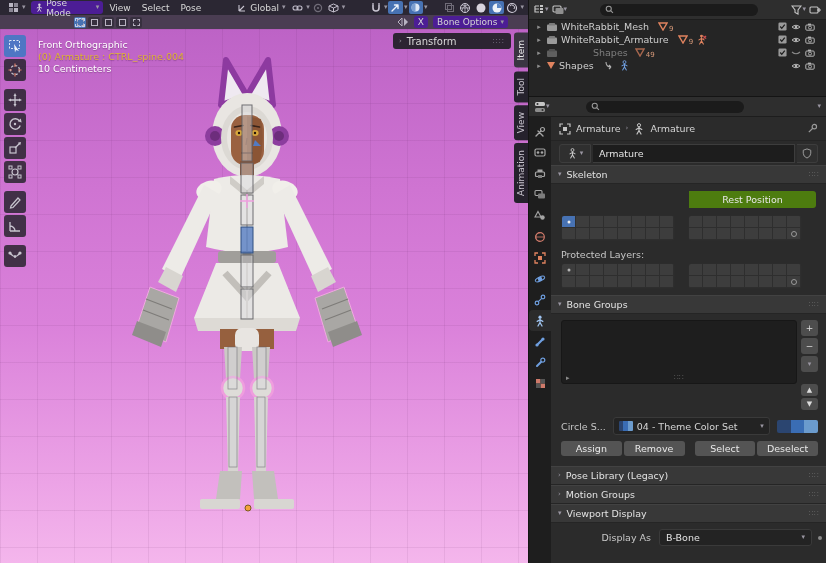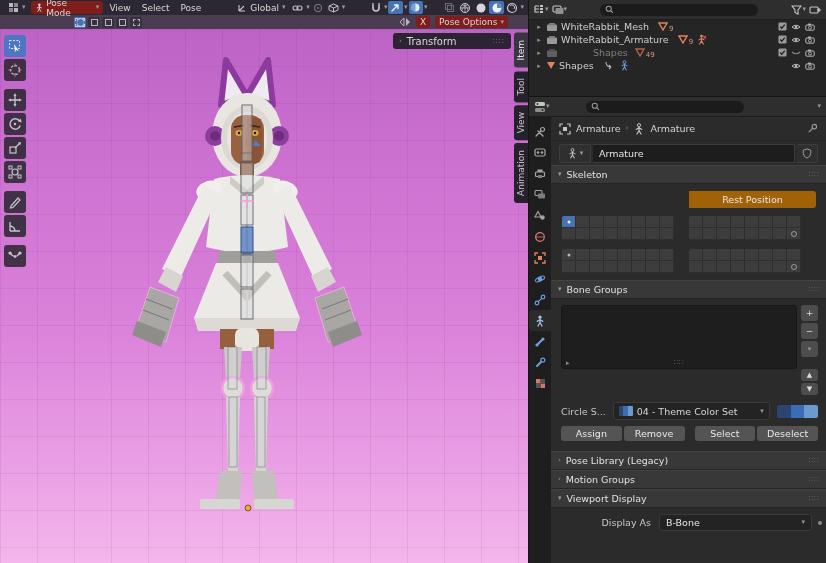--- a/index.html
+++ b/index.html
@@ -4,21 +4,21 @@
 <style>
   html,body{margin:0;padding:0;}
   body{width:826px;height:563px;background:#141414;font-family:"DejaVu Sans",sans-serif;
        font-size:10px;color:#d5d5d5;overflow:hidden;position:relative;-webkit-font-smoothing:antialiased;}
   .row{display:flex;align-items:center;}
   svg{display:block;}
   
   #viewport-region{position:absolute;left:0;top:0;width:528px;height:563px;}
   #vp-header{height:15px;background:#2b2733;display:flex;align-items:center;padding:0 4px;font-size:9px;color:#d8d8d8;gap:1px;}
   .menu-item{padding:0 5px;cursor:default;}
-  .chip{display:flex;align-items:center;gap:3px;background:#7f1d1d;border-radius:3px;height:13px;padding:0 4px;}
+  .chip{display:flex;align-items:center;gap:3px;background:#4c1d95;border-radius:3px;height:13px;padding:0 4px;}
   .chip.flat{background:transparent;}
   .caret{font-size:7px;color:#9a96a2;line-height:1;}
   .hicon{width:15px;height:13px;border-radius:2px;display:flex;align-items:center;justify-content:center;}
   .hicon.on{background:#4772b3;}
   .hicon.dim{opacity:.55;}
   #vp-toolsettings{height:14px;background:#4a3d52;display:flex;align-items:center;padding:0 8px;font-size:9px;}
   .selmode{width:12px;height:11px;border-radius:2px;background:#37303f;margin-right:2px;display:flex;align-items:center;justify-content:center;}
   .selmode.on{background:#4772b3;outline:1px dashed #bcd0ef;outline-offset:-2px;}
   .selmode .sq{width:5px;height:5px;border:1px dashed #b9b3c2;}
   #vp-canvas{position:relative;width:528px;height:534px;cursor:crosshair;
@@ -60,21 +60,21 @@
   .ptab.active{background:#2b2b2b;border-radius:4px 0 0 4px;}
   #prop-main{flex:1;position:relative;font-size:9.5px;}
   .crumbrow{height:23px;display:flex;align-items:center;gap:5px;padding:0 8px;border-bottom:1px solid #242424;}
   .idrow{height:24px;display:flex;align-items:center;gap:2px;padding:0 8px;}
   .idchip{width:30px;height:17px;background:#2f2f2f;border:1px solid #3d3d3d;border-radius:3px 0 0 3px;display:flex;align-items:center;justify-content:center;gap:2px;}
   .idname{flex:1;height:17px;background:#1d1d1d;border:1px solid #3d3d3d;border-left:none;display:flex;align-items:center;padding:0 6px;color:#e3e3e3;}
   .idshield{width:20px;height:17px;background:#2f2f2f;border:1px solid #3d3d3d;border-left:none;border-radius:0 3px 3px 0;display:flex;align-items:center;justify-content:center;}
   .sect{height:17px;background:#383838;display:flex;align-items:center;gap:5px;padding:0 7px;border-top:1px solid #424242;border-bottom:1px solid #252525;color:#e2e2e2;}
   .sect .grip{margin-left:auto;color:#5f5f5f;font-size:8px;}
   .seg{display:flex;height:17px;margin:7px 10px 6px 10px;border-radius:3px;overflow:hidden;gap:1px;}
-  .seg div{flex:1;display:flex;align-items:center;justify-content:center;background:#a16207;color:#e8e8e8;}
+  .seg div{flex:1;display:flex;align-items:center;justify-content:center;background:#4d7c0f;color:#e8e8e8;}
   .seg .on{background:#0c4a6e;color:#ffffff;margin-top:31px;}
   .lbl{color:#c6c6c6;padding:2px 10px;}
   .layer-wrap{display:flex;gap:13px;padding:1px 10px 6px 10px;}
   .layer-block{display:grid;grid-template-columns:repeat(8,14px);grid-auto-rows:12px;border:1px solid #2c2c2c;border-radius:3px;overflow:hidden;}
   .cell{background:#3d3d3d;border-right:1px solid #2e2e2e;border-bottom:1px solid #2e2e2e;position:relative;}
   .cell-active{background:#4772b3;}
   .cdot{position:absolute;left:50%;top:50%;width:3px;height:3px;border-radius:50%;transform:translate(-50%,-50%);background:#efefef;}
   .cdot.grey{background:#b5b5b5;}
   .cdot.tiny{width:4px;height:4px;background:none;border:1px solid #9a9a9a;}
   .bg-wrap{display:flex;gap:4px;padding:6px 8px 2px 10px;}
@@ -222,21 +222,21 @@
       </span>
     <span style="margin-left:auto;display:flex;align-items:center;gap:5px;padding-right:12px;">
       <svg width="12" height="10" viewBox="0 0 12 10">
           <path d="M5 1 L1 5 L5 9 Z" fill="none" stroke="#b9b3c2" stroke-width="1"></path>
           <path d="M7 1 L11 5 L7 9 Z" fill="#b9b3c2"></path>
         </svg>
       <span class="chip" style="height:12px;padding:0 4px;">
           <span>X</span>
         </span>
       <span class="chip" style="height:12px;">
-        <span>Pose Options</span>
+        <span>Bone Options</span>
         <span class="caret">▾</span>
         </span>
     </span>
   </div>
 
   <div id="vp-canvas">
 
     <svg width="528" height="534" viewBox="0 0 528 534" style="position:absolute;left:0;top:0;">
 
       <path d="M221 76 L226 31 L247 67 Z" fill="#efe9f1" stroke="#8d3aa0" stroke-width="6" stroke-linejoin="round"></path>
@@ -308,20 +308,25 @@
         <rect x="241" y="260" width="12" height="30" fill="rgba(215,215,220,.45)" stroke="rgba(95,95,100,.9)" stroke-width="1"></rect>
         <rect x="228" y="318" width="9" height="42" fill="rgba(215,215,220,.4)" stroke="rgba(95,95,100,.6)" stroke-width=".8"></rect>
         <rect x="257" y="318" width="9" height="42" fill="rgba(215,215,220,.4)" stroke="rgba(95,95,100,.6)" stroke-width=".8"></rect>
         <rect x="229" y="368" width="8" height="70" fill="rgba(215,215,220,.4)" stroke="rgba(95,95,100,.6)" stroke-width=".8"></rect>
         <rect x="257" y="368" width="8" height="70" fill="rgba(215,215,220,.4)" stroke="rgba(95,95,100,.6)" stroke-width=".8"></rect>
         <path d="M240 172 L254 172 M247 165 L247 179" stroke="#efa0df" stroke-width="1.5"></path>
       </g>
       <circle cx="248" cy="479" r="3" fill="#f5a23b" stroke="#7a5a20" stroke-width="1"></circle>
     </svg>
 
+    <div id="vp-overlay">
+      <div class="l1">Front Orthographic</div>
+      <div class="l2">(0) Armature : CTRL_spine.004</div>
+      <div class="l3">10 Centimeters</div>
+    </div>
 
     <div id="vp-toolbar">
       <div class="tool on">
           <svg width="14" height="14" viewBox="0 0 14 14">
             <rect x="1.5" y="1.5" width="10" height="8" fill="none" stroke="#dce6f6" stroke-width="1" stroke-dasharray="2 1.5"></rect>
             <polygon points="6,5 11,12 8,11 7,13.5" fill="#f0f4fb"></polygon>
           </svg>
         </div>
       <div class="tool">
           <svg width="14" height="14" viewBox="0 0 14 14">
@@ -739,20 +744,21 @@
             <div class="cell"></div>
             <div class="cell"></div>
             <div class="cell"></div>
             <div class="cell"></div>
             <div class="cell"></div>
             <div class="cell">
               <span class="cdot tiny"></span>
             </div>
           </div>
       </div>
+      <div class="lbl">Protected Layers:</div>
       <div class="layer-wrap">
         <div class="layer-block">
             <div class="cell">
               <span class="cdot grey"></span>
             </div>
             <div class="cell"></div>
             <div class="cell"></div>
             <div class="cell"></div>
             <div class="cell"></div>
             <div class="cell"></div>

